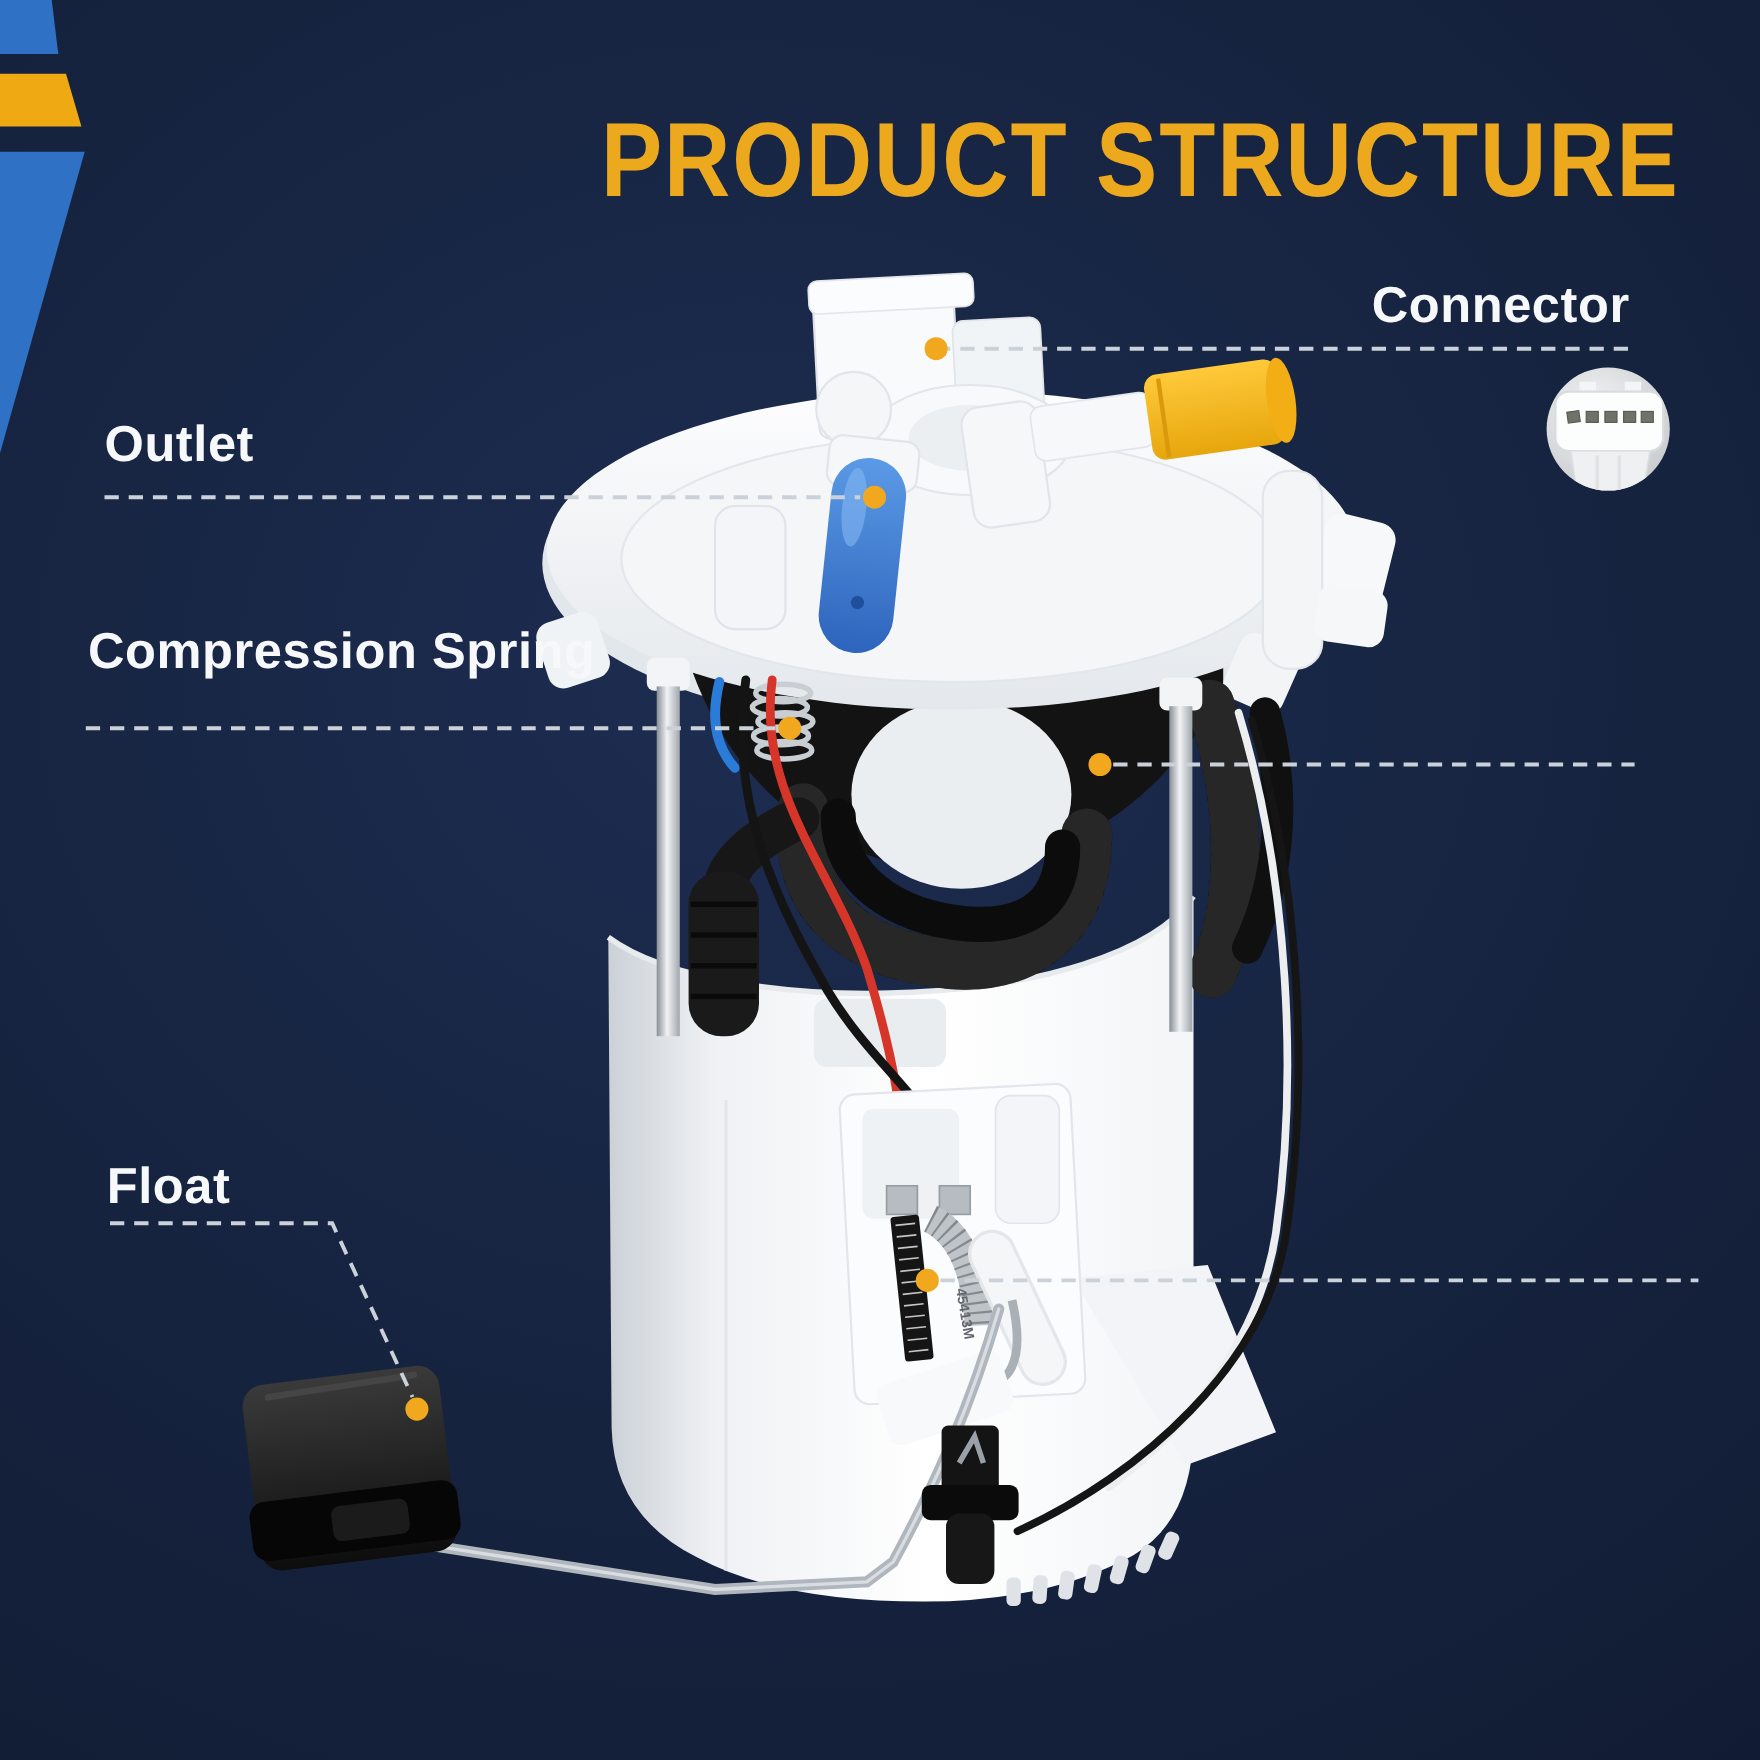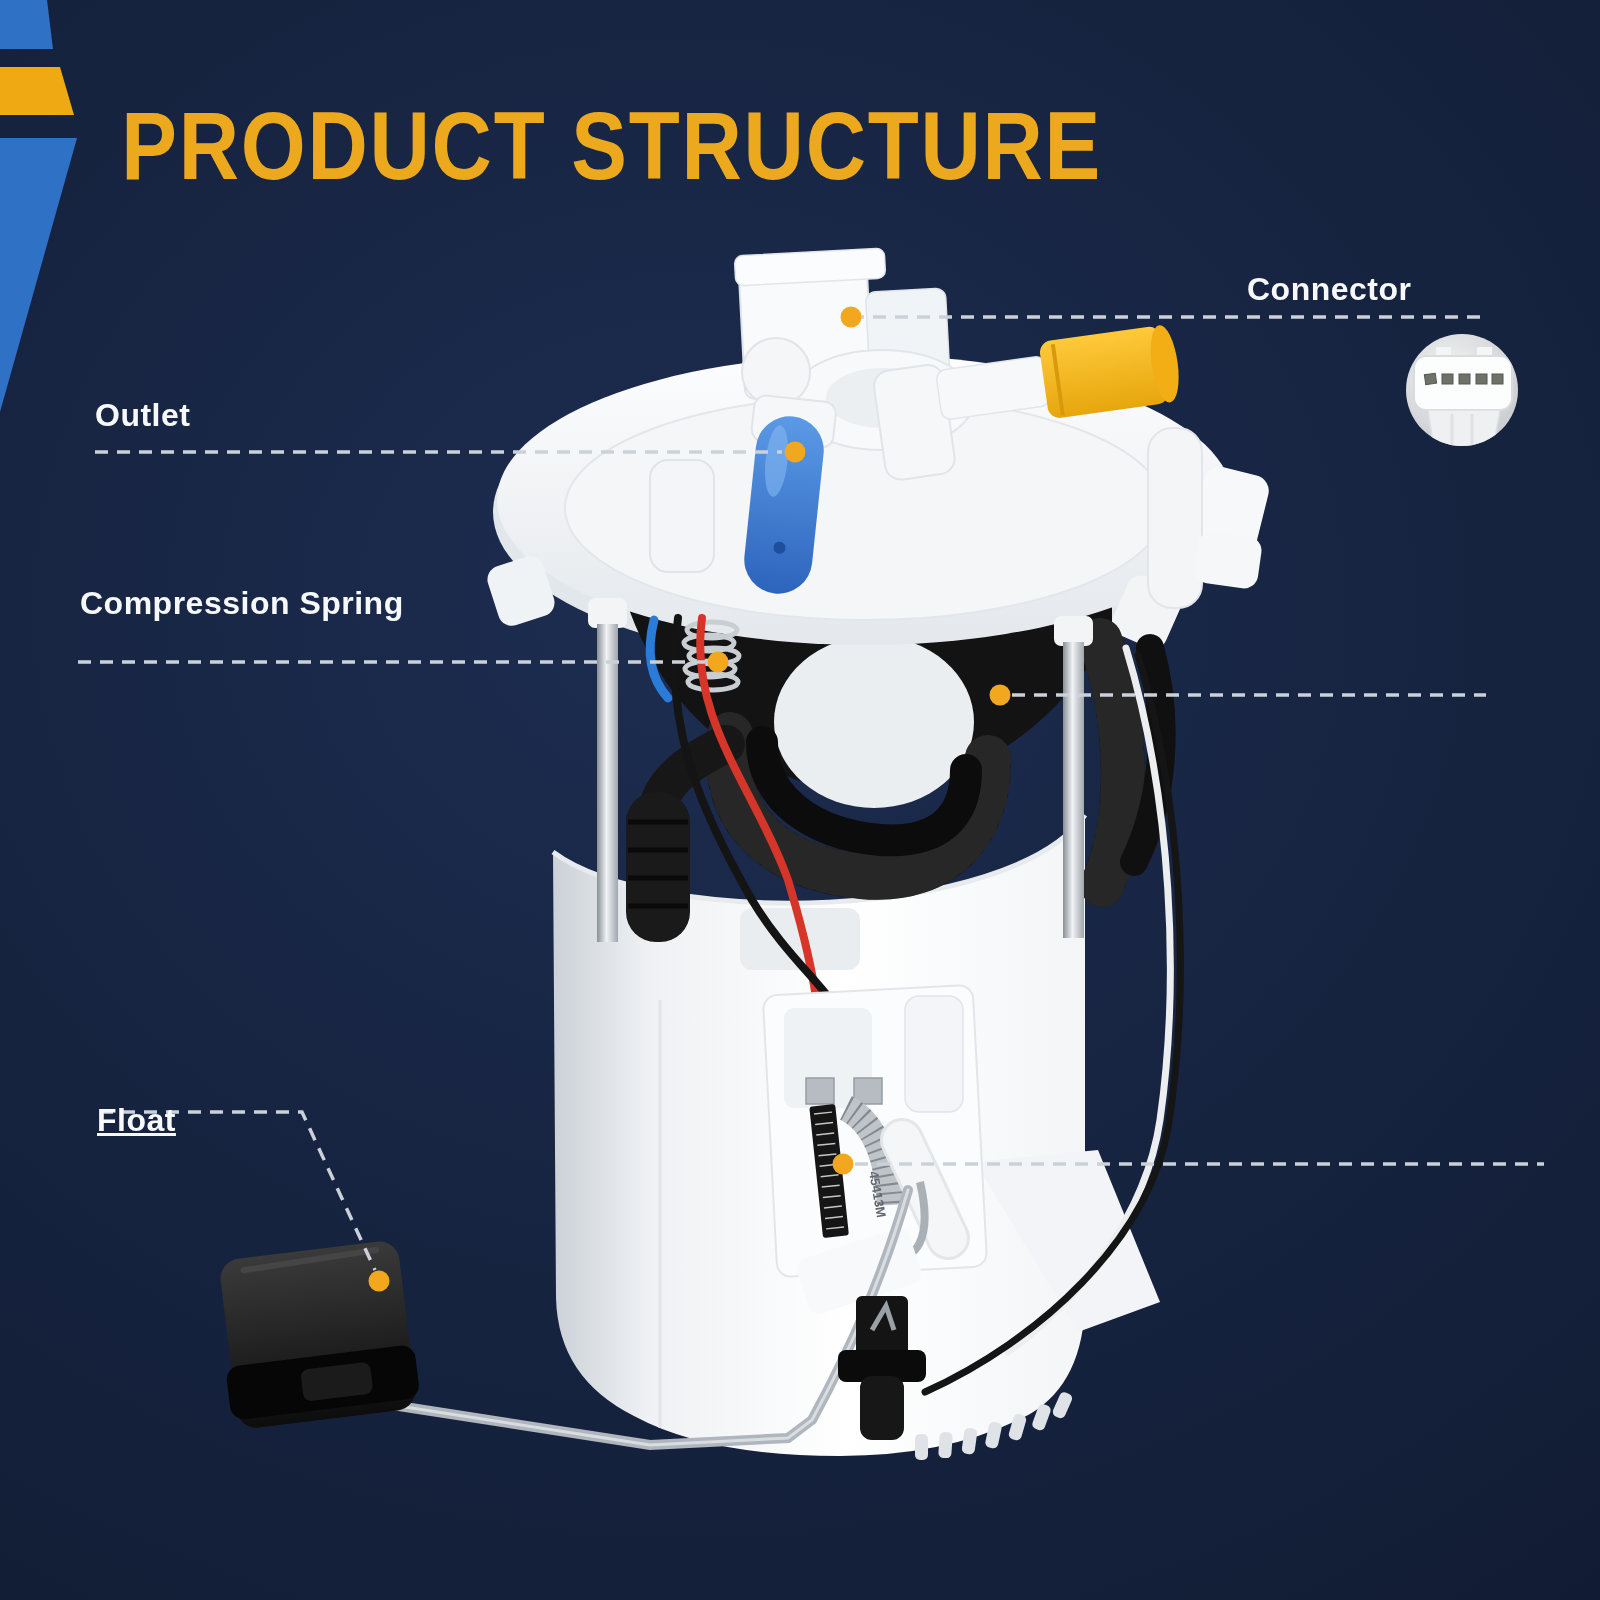--- a/index.html
+++ b/index.html
@@ -3,33 +3,33 @@
 <meta charset="utf-8">
 <style>
   html,body{margin:0;padding:0;background:#0D1629;}
   .stage{
     position:relative;width:1600px;height:1600px;overflow:hidden;
     background:radial-gradient(1500px 1300px at 43% 38%, #1D2D51 0%, #16233F 55%, #111C33 100%);
     font-family:"Liberation Sans", sans-serif;
   }
   .stage svg.art{position:absolute;left:0;top:0;}
   .page-title{
-    position:absolute;left:0;right:0;top:98px;text-align:left;
-    color:#ECA91D;font-size:96px;font-weight:700;line-height:1;white-space:nowrap;padding-left:48px;
+    position:absolute;left:0;right:0;top:98px;text-align:right;
+    color:#ECA91D;font-size:96px;font-weight:700;line-height:1;white-space:nowrap;
   }
   .page-title .squeeze{display:inline-block;transform:scaleX(.87);transform-origin:center;letter-spacing:2px;}
   .callout{
-    position:absolute;color:#F6F8FA;font-size:32px;font-weight:700;line-height:1;
-    white-space:nowrap;letter-spacing:.5px;margin-top:19px;
+    position:absolute;color:#F6F8FA;font-size:46px;font-weight:700;line-height:1;
+    white-space:nowrap;letter-spacing:.5px;
   }
   #co-connector{left:1247px;top:254px;}
   #co-outlet{left:95px;top:380px;}
   #co-compression{left:80px;top:568px;}
   #co-corrugated{left:1138px;top:629px;}
-  #co-float{left:97px;top:1085px;text-decoration:underline;}
+  #co-float{left:97px;top:1055px;}
   #co-oil{left:1162px;top:1100px;}
 </style>
 </head>
 <body>
 
 <div class="stage">
 
   <svg class="art" width="1600" height="1600" viewBox="0 0 1600 1600">
     <defs>
       <linearGradient id="gDisc" x1="0" y1="0" x2="0" y2="1">

